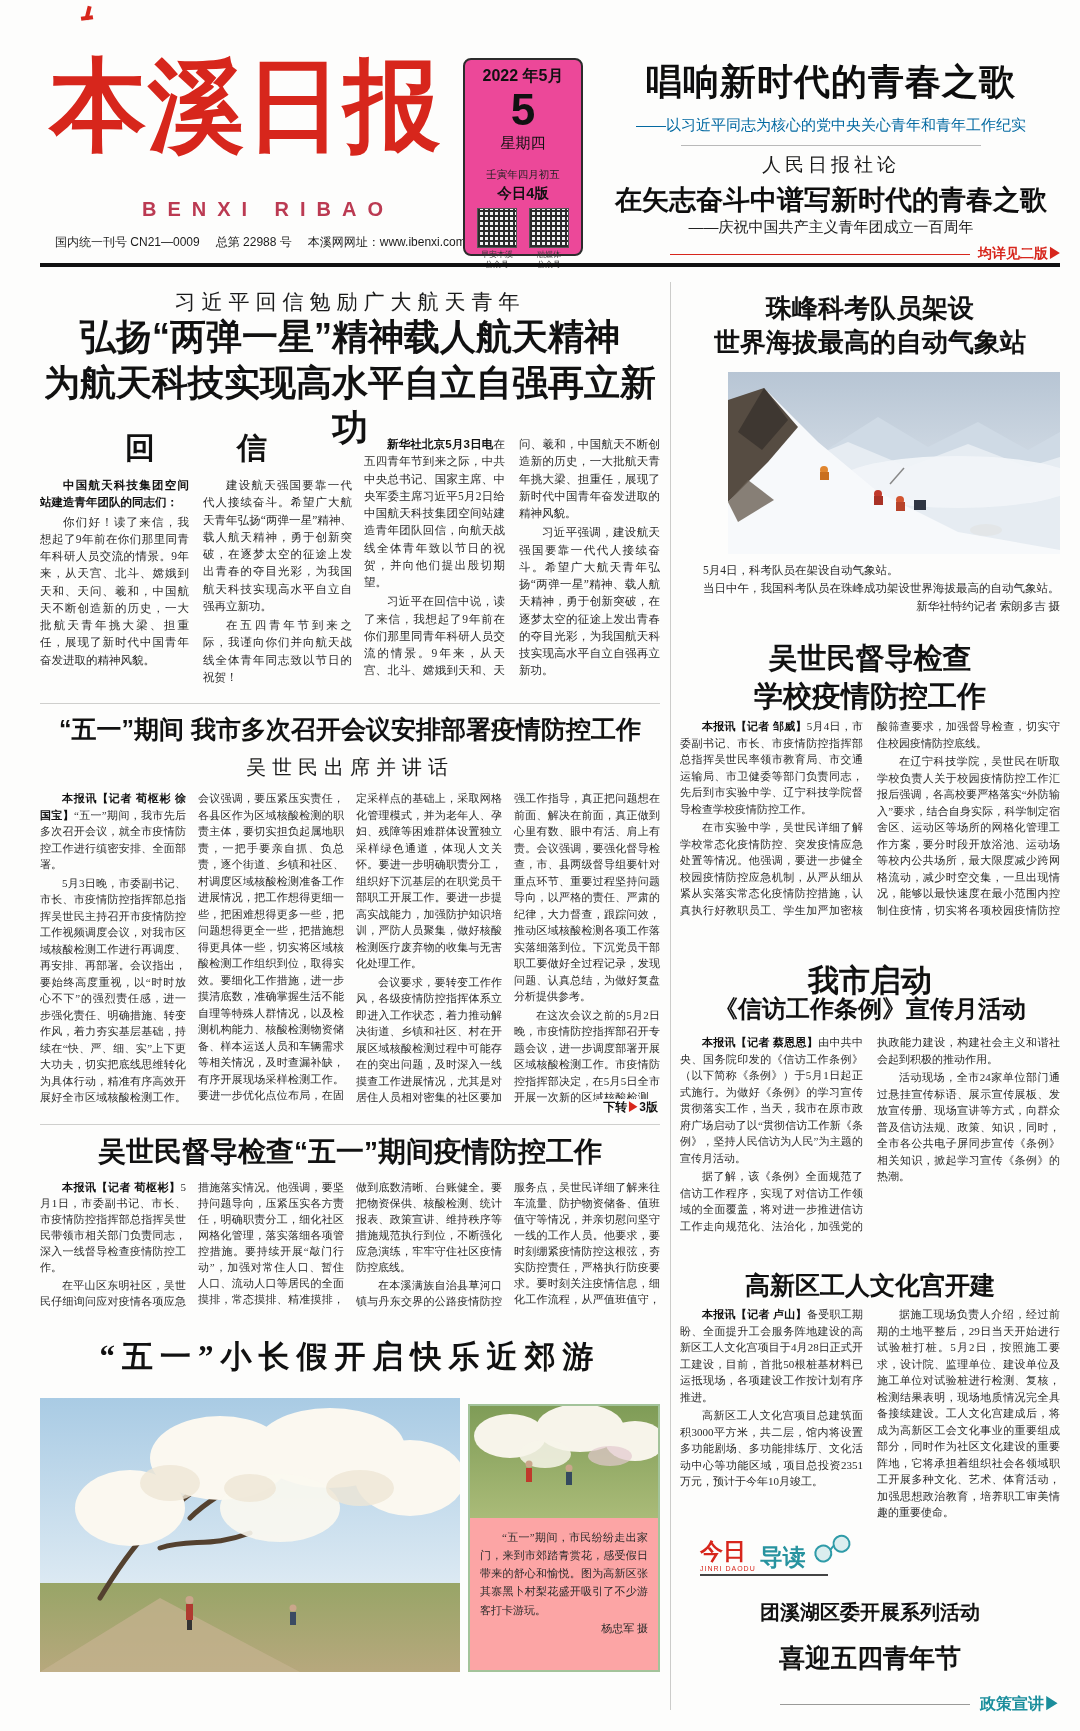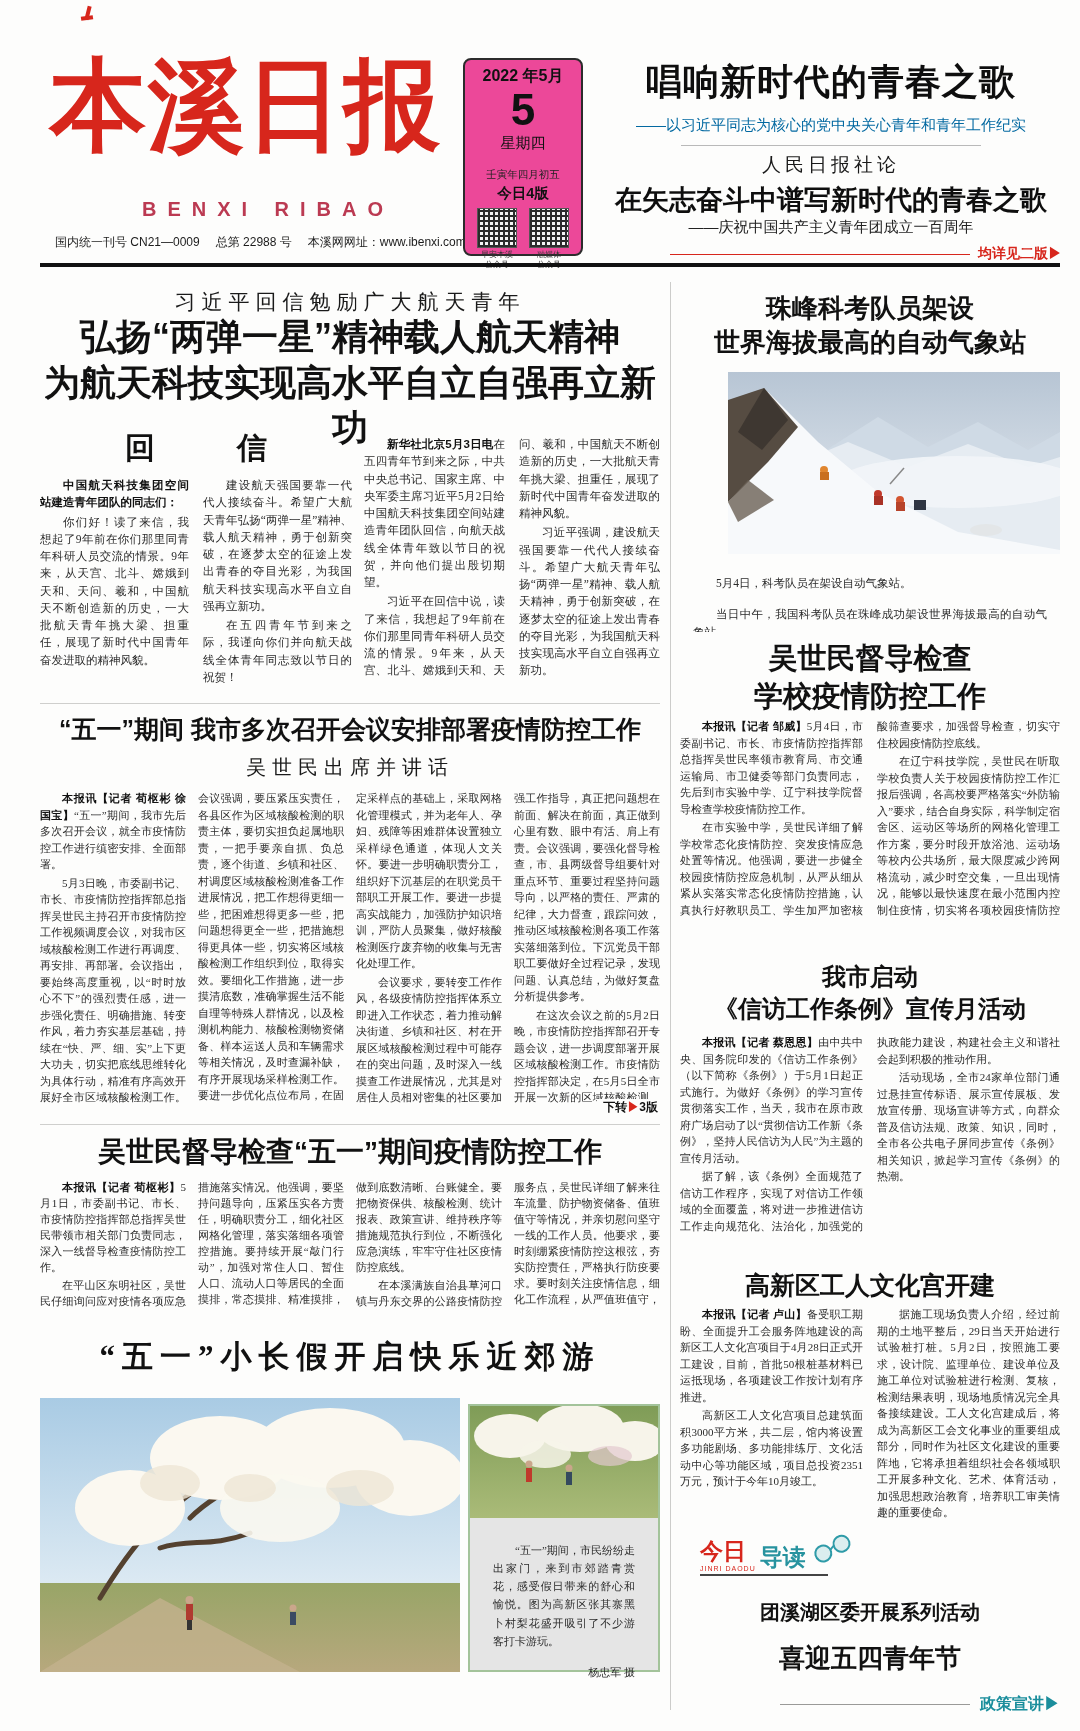--- a/index.html
+++ b/index.html
@@ -50,23 +50,23 @@
   .turn{position:absolute;right:2px;bottom:0;font-weight:700;font-size:12px;color:#111;background:#fdfdfc;padding-left:6px;}
   .turn .arr{color:#d7261c;}
   .vdiv{left:670px;top:282px;width:1px;height:1428px;background:#ccccca;}
   
   .letter-title{font-size:30px;font-weight:900;text-align:center;color:#111;letter-spacing:26px;text-indent:26px;}
   .letter .bodytxt p{text-indent:2em;}
   .letter .salut{text-indent:0;font-weight:700;color:#111;}
   
   .photo{display:block;}
   .caption{font-family:"Liberation Serif",serif;color:#2b2b2b;text-align:justify;}
-  .caption p{margin:13px;text-indent:2em;}
+  .caption p{margin:0;text-indent:2em;}
   .caption .credit{text-align:right;text-indent:0;}
-  .green-panel{border:2px solid #a3c39a;background:#e5e5e5;box-sizing:border-box;}
+  .green-panel{border:2px solid #a3c39a;background:#fca5a5;box-sizing:border-box;}
   
   .daodu{display:flex;align-items:flex-start;gap:4px;}
   .dd-red{color:#d7261c;font-weight:900;font-size:23px;line-height:1;}
   .dd-teal{color:#27939f;font-weight:900;font-size:23px;line-height:1;margin-top:6px;}
   .dd-latin{font-size:7px;color:#d7261c;letter-spacing:1px;margin-top:2px;}
   .dd-underline{position:absolute;left:0;top:34px;width:128px;height:2px;background:#444;}
   .seemore{display:flex;align-items:center;justify-content:flex-end;gap:10px;}
   .seemore .ln{flex:0 0 190px;height:1px;background:#9a9a98;}
   .seemore .t{color:#1b8e9c;font-weight:700;font-size:16px;}
 </style>
@@ -289,21 +289,21 @@
 
   <div class="abs hl" style="left:680px;top:640px;width:380px;font-size:29px;">吴世民督导检查</div>
   <div class="abs hl" style="left:680px;top:678px;width:380px;font-size:29px;">学校疫情防控工作</div>
   <div class="abs" style="left:680px;top:718px;width:380px;">
     <div class="bodytxt c2" style="height:224px;font-size:11px;line-height:1.5;">
       <p class="lead"><b>本报讯【记者 邹威】</b><span>5月4日，市委副书记、市长、市疫情防控指挥部总指挥吴世民率领市教育局、市交通运输局、市卫健委等部门负责同志，先后到市实验中学、辽宁科技学院督导检查学校疫情防控工作。</span></p>
       <div class="plist"><p class="para">在市实验中学，吴世民详细了解学校常态化疫情防控、突发疫情应急处置等情况。他强调，要进一步健全校园疫情防控应急机制，从严从细从紧从实落实常态化疫情防控措施，认真执行好教职员工、学生加严加密核酸筛查要求，加强督导检查，切实守住校园疫情防控底线。</p><p class="para">在辽宁科技学院，吴世民在听取学校负责人关于校园疫情防控工作汇报后强调，各高校要严格落实“外防输入”要求，结合自身实际，科学制定宿舍区、运动区等场所的网格化管理工作方案，要分时段开放浴池、运动场等校内公共场所，最大限度减少跨网格流动，减少时空交集，一旦出现情况，能够以最快速度在最小范围内控制住疫情，切实将各项校园疫情防控工作深化、细化、实化，织密筑牢高校疫情防控网。</p></div>
     </div>
   </div>
 
-  <div class="abs hl" style="left:680px;top:962px;width:380px;font-size:24px;">我市启动</div>
+  <div class="abs hl" style="left:680px;top:962px;width:380px;font-size:31px;">我市启动</div>
   <div class="abs hl" style="left:680px;top:994px;width:380px;font-size:24px;">《信访工作条例》宣传月活动</div>
   <div class="abs" style="left:680px;top:1034px;width:380px;">
     <div class="bodytxt c2" style="height:212px;font-size:11px;line-height:1.5;">
       <p class="lead"><b>本报讯【记者 蔡恩恩】</b><span>由中共中央、国务院印发的《信访工作条例》（以下简称《条例》）于5月1日起正式施行。为做好《条例》的学习宣传贯彻落实工作，当天，我市在原市政府广场启动了以“贯彻信访工作新《条例》，坚持人民信访为人民”为主题的宣传月活动。</span></p>
       <div class="plist"><p class="para">据了解，该《条例》全面规范了信访工作程序，实现了对信访工作领域的全面覆盖，将对进一步推进信访工作走向规范化、法治化，加强党的执政能力建设，构建社会主义和谐社会起到积极的推动作用。</p><p class="para">活动现场，全市24家单位部门通过悬挂宣传标语、展示宣传展板、发放宣传册、现场宣讲等方式，向群众普及信访法规、政策、知识，同时，全市各公共电子屏同步宣传《条例》相关知识，掀起学习宣传《条例》的热潮。</p></div>
     </div>
   </div>
 
   <div class="abs hl" style="left:680px;top:1270px;width:380px;font-size:25px;">高新区工人文化宫开建</div>
   <div class="abs" style="left:680px;top:1306px;width:380px;">

